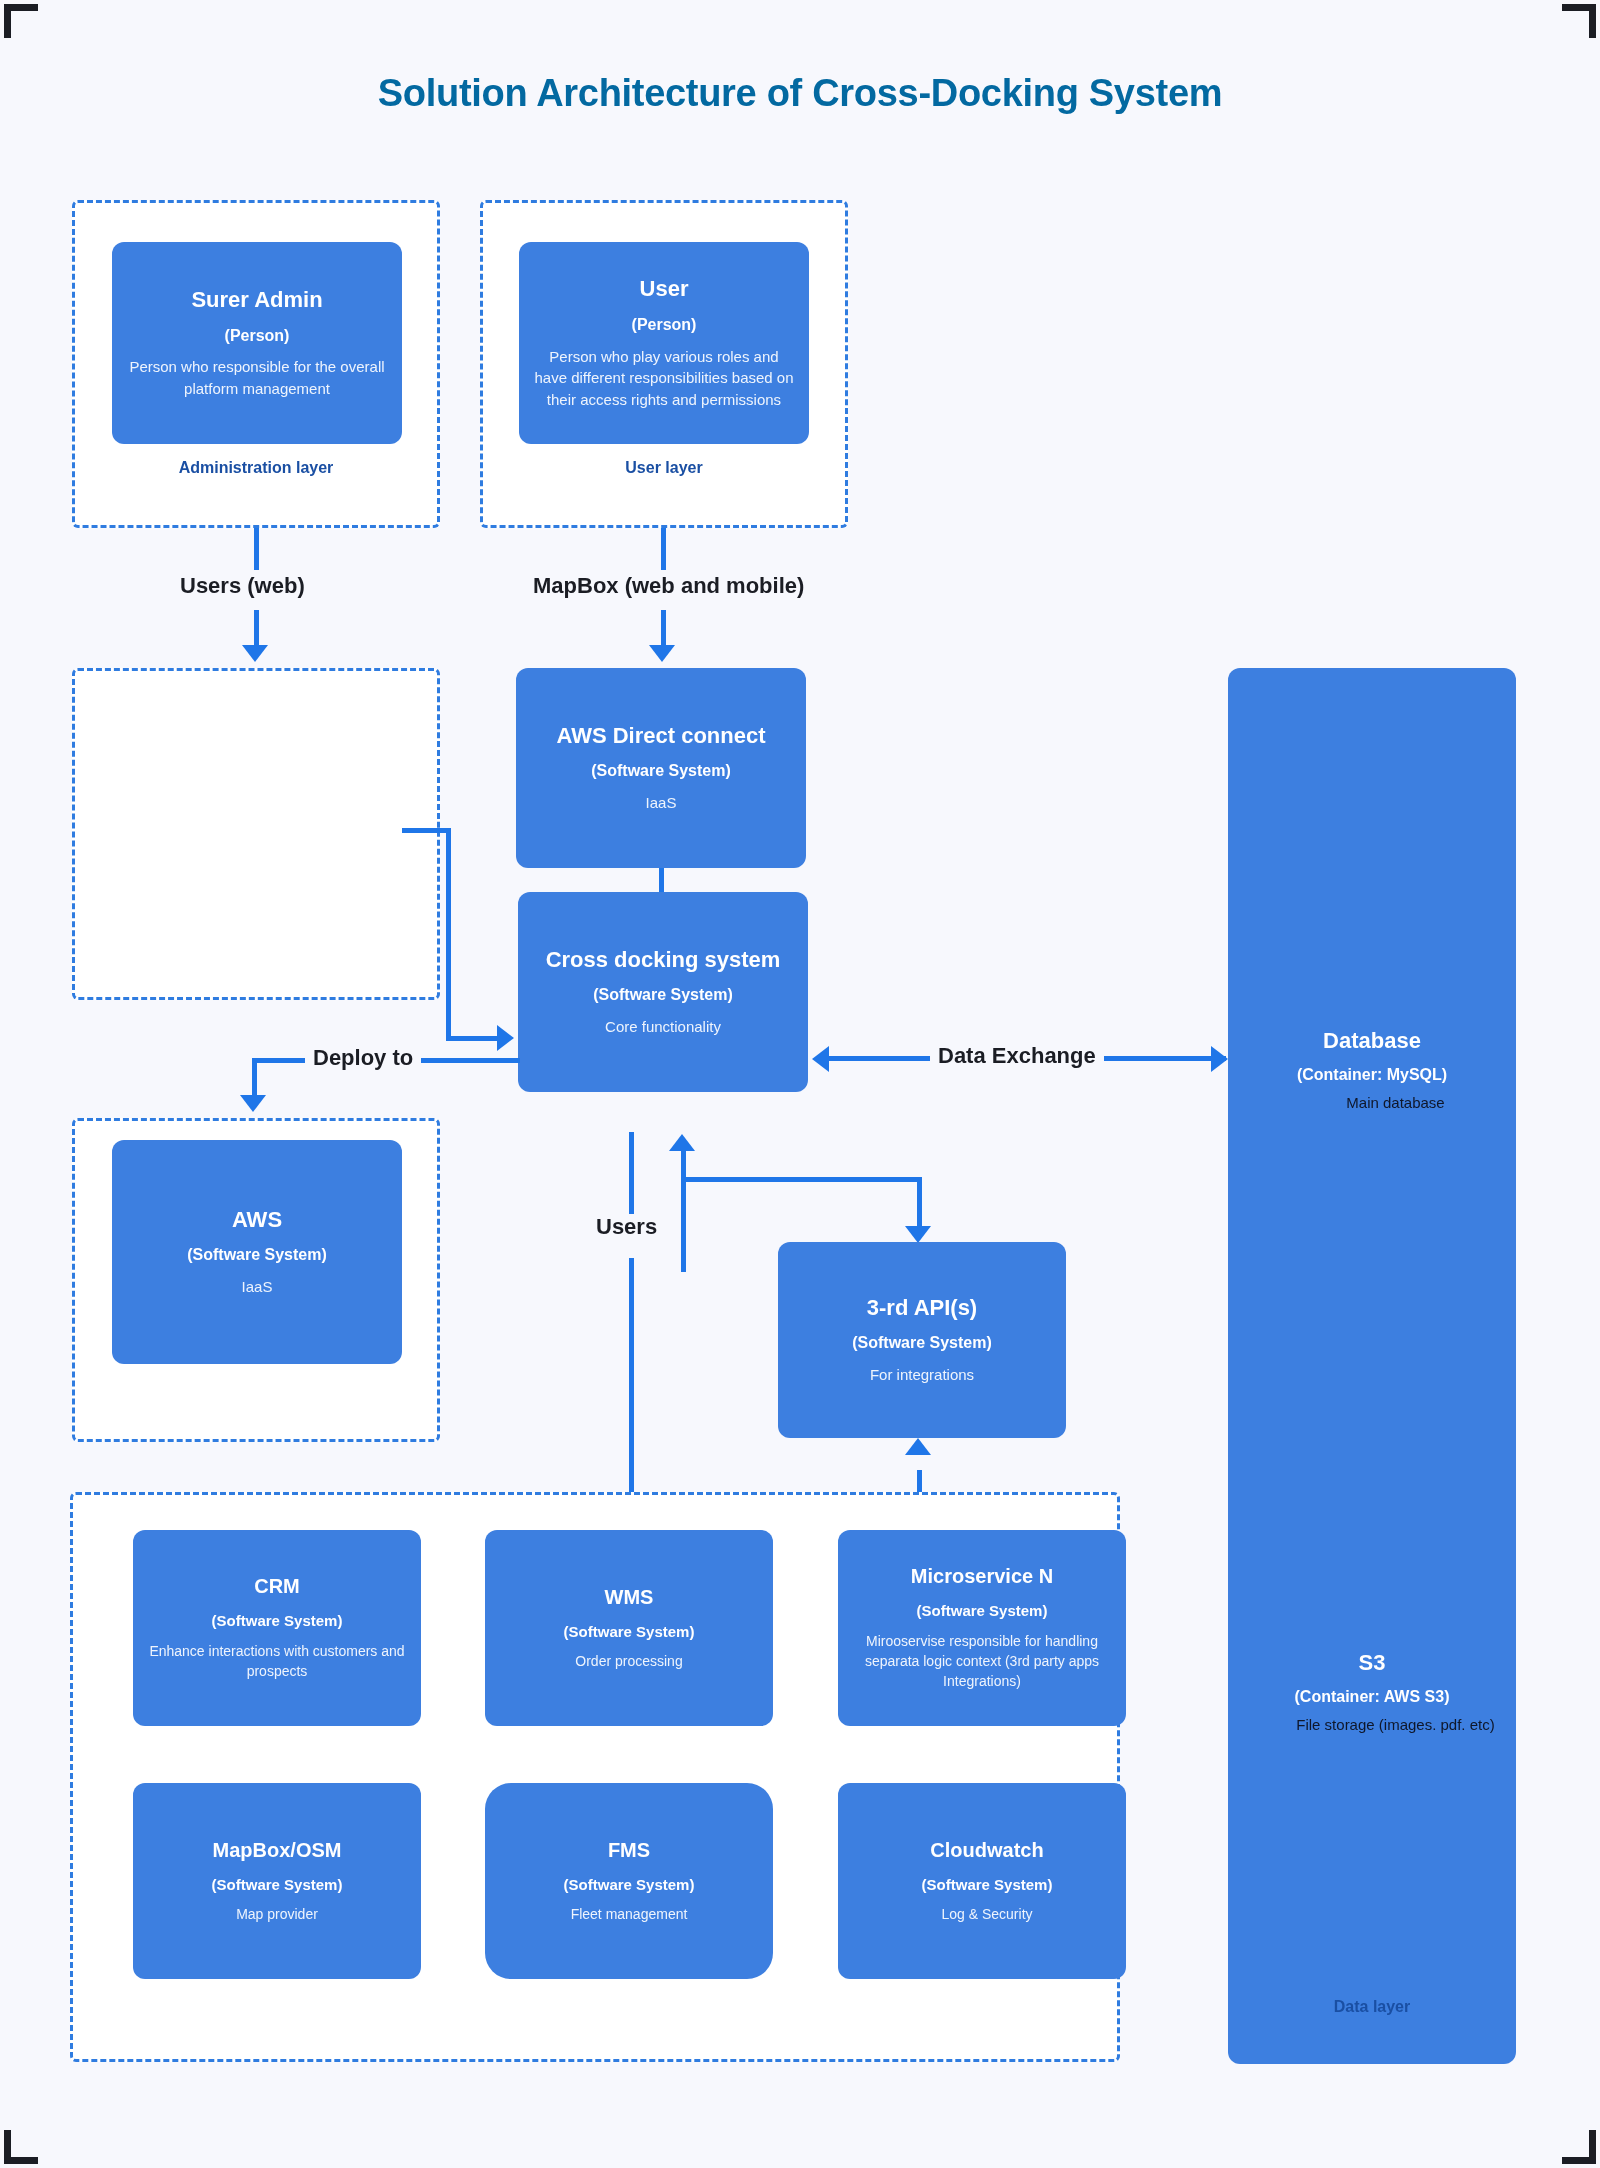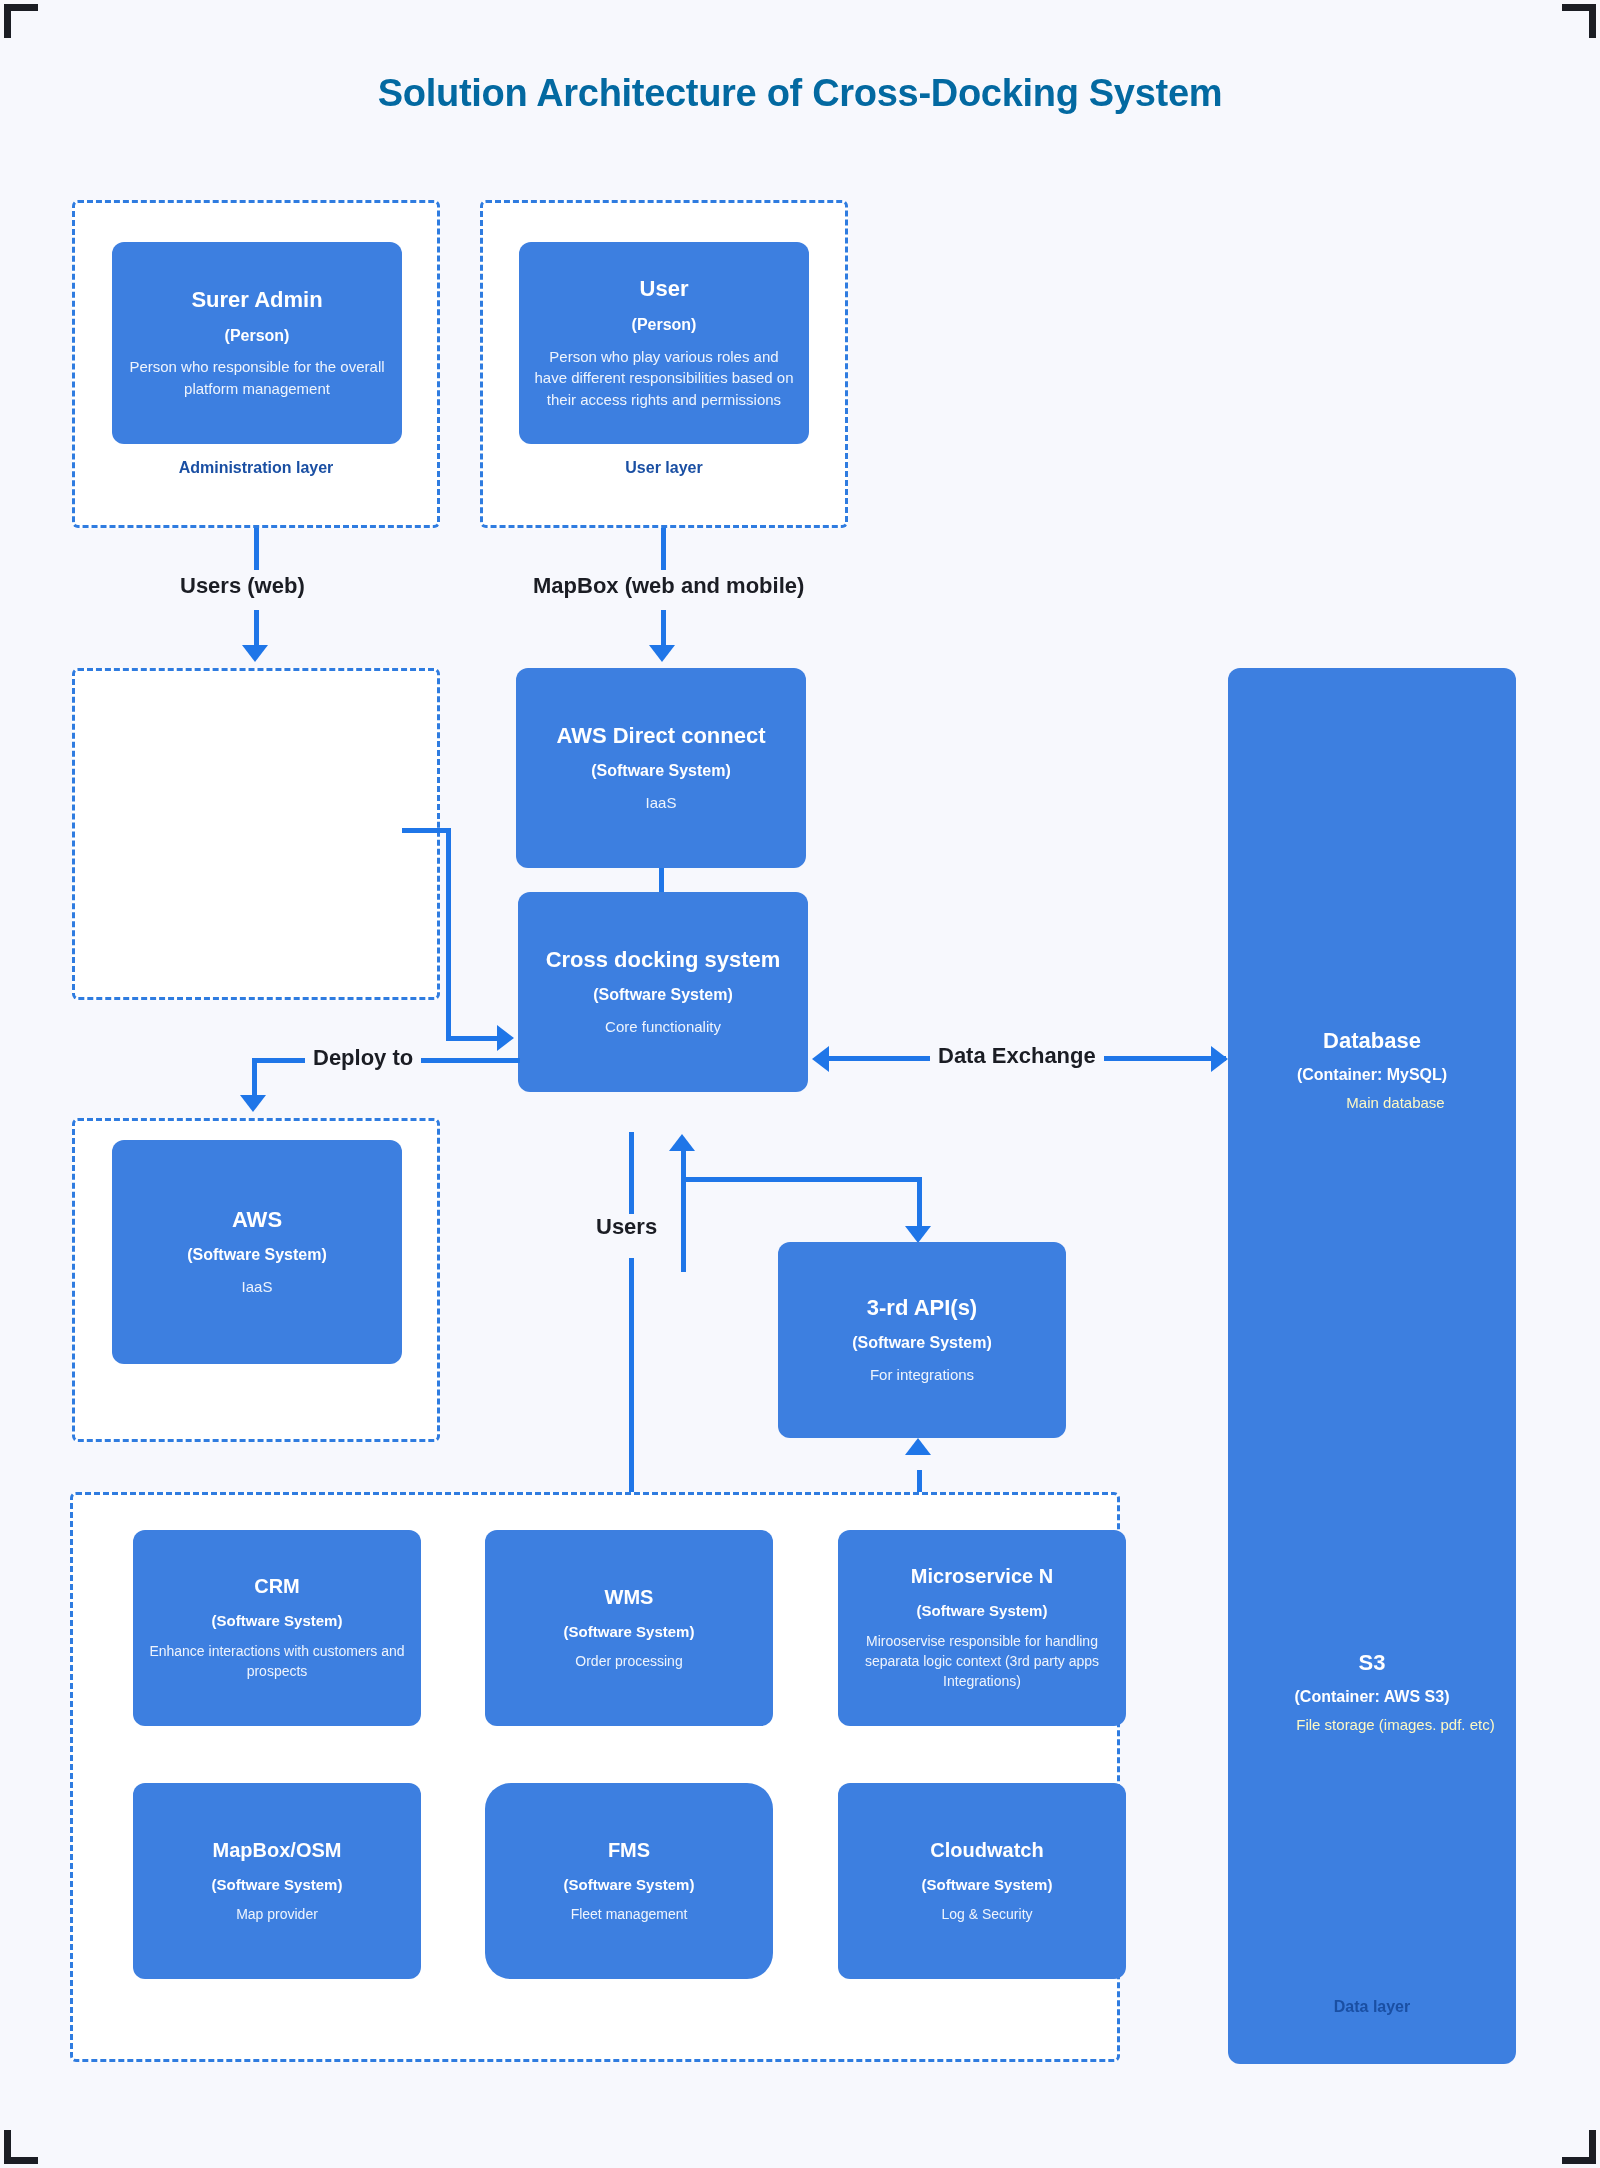--- a/index.html
+++ b/index.html
@@ -59,21 +59,21 @@
 
   
   #db-column {
     position: absolute;
     background: #3d7fe0;
     border-radius: 12px;
   }
   .col-block { position: absolute; left: 0; width: 100%; text-align: center; color: #fff; }
   .col-block .bx-title { font-size: 22px; font-weight: bold; margin-bottom: 12px; }
   .col-block .bx-type  { font-size: 16px; font-weight: bold; margin-bottom: 10px; }
-  .col-block .bx-desc  { font-size: 15px; color: #fef9c3; padding-left: 47px; }
+  .col-block .bx-desc  { font-size: 15px; color: #0f172a; padding-left: 47px; }
   #db-layer-label {
     position: absolute; left: 0; width: 100%; text-align: center;
     font-size: 16px; font-weight: bold; color: #1a4fa3;
   }
 
   
   .ln { position: absolute; background: #1f76e8; }
   .ln.v { width: 5px; }
   .ln.h { height: 5px; }
   .arw { position: absolute; width: 0; height: 0; }

